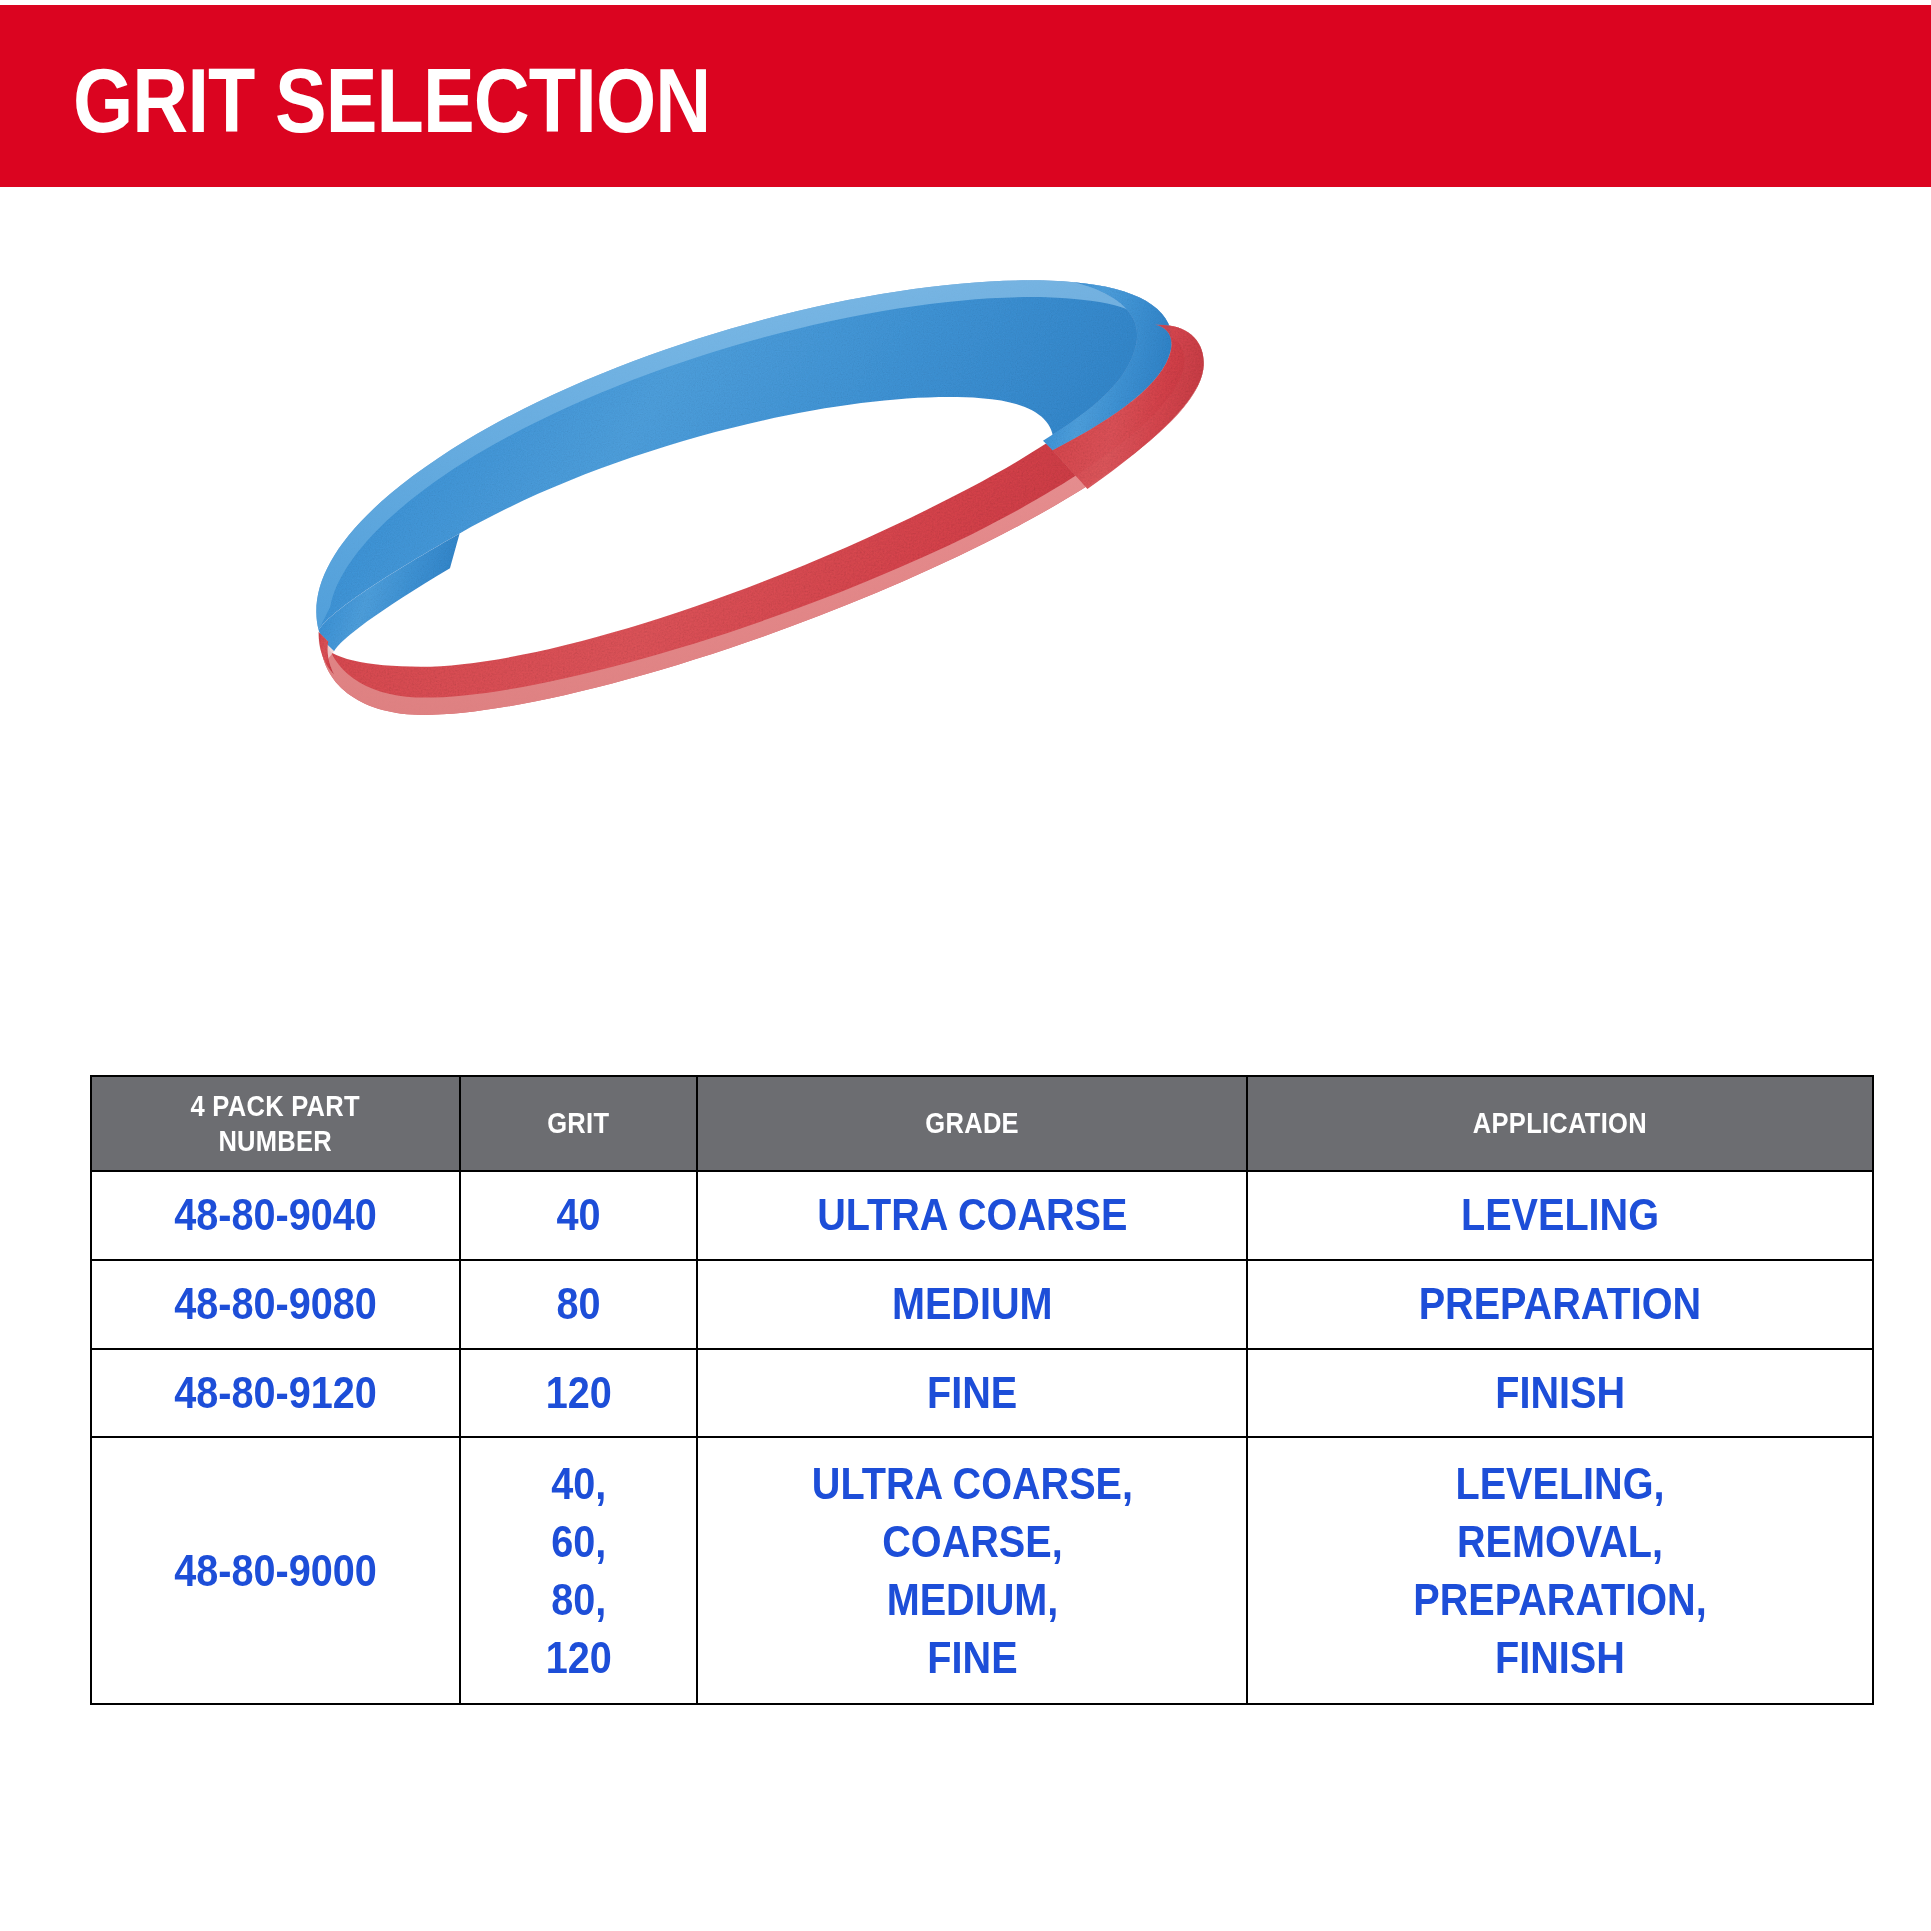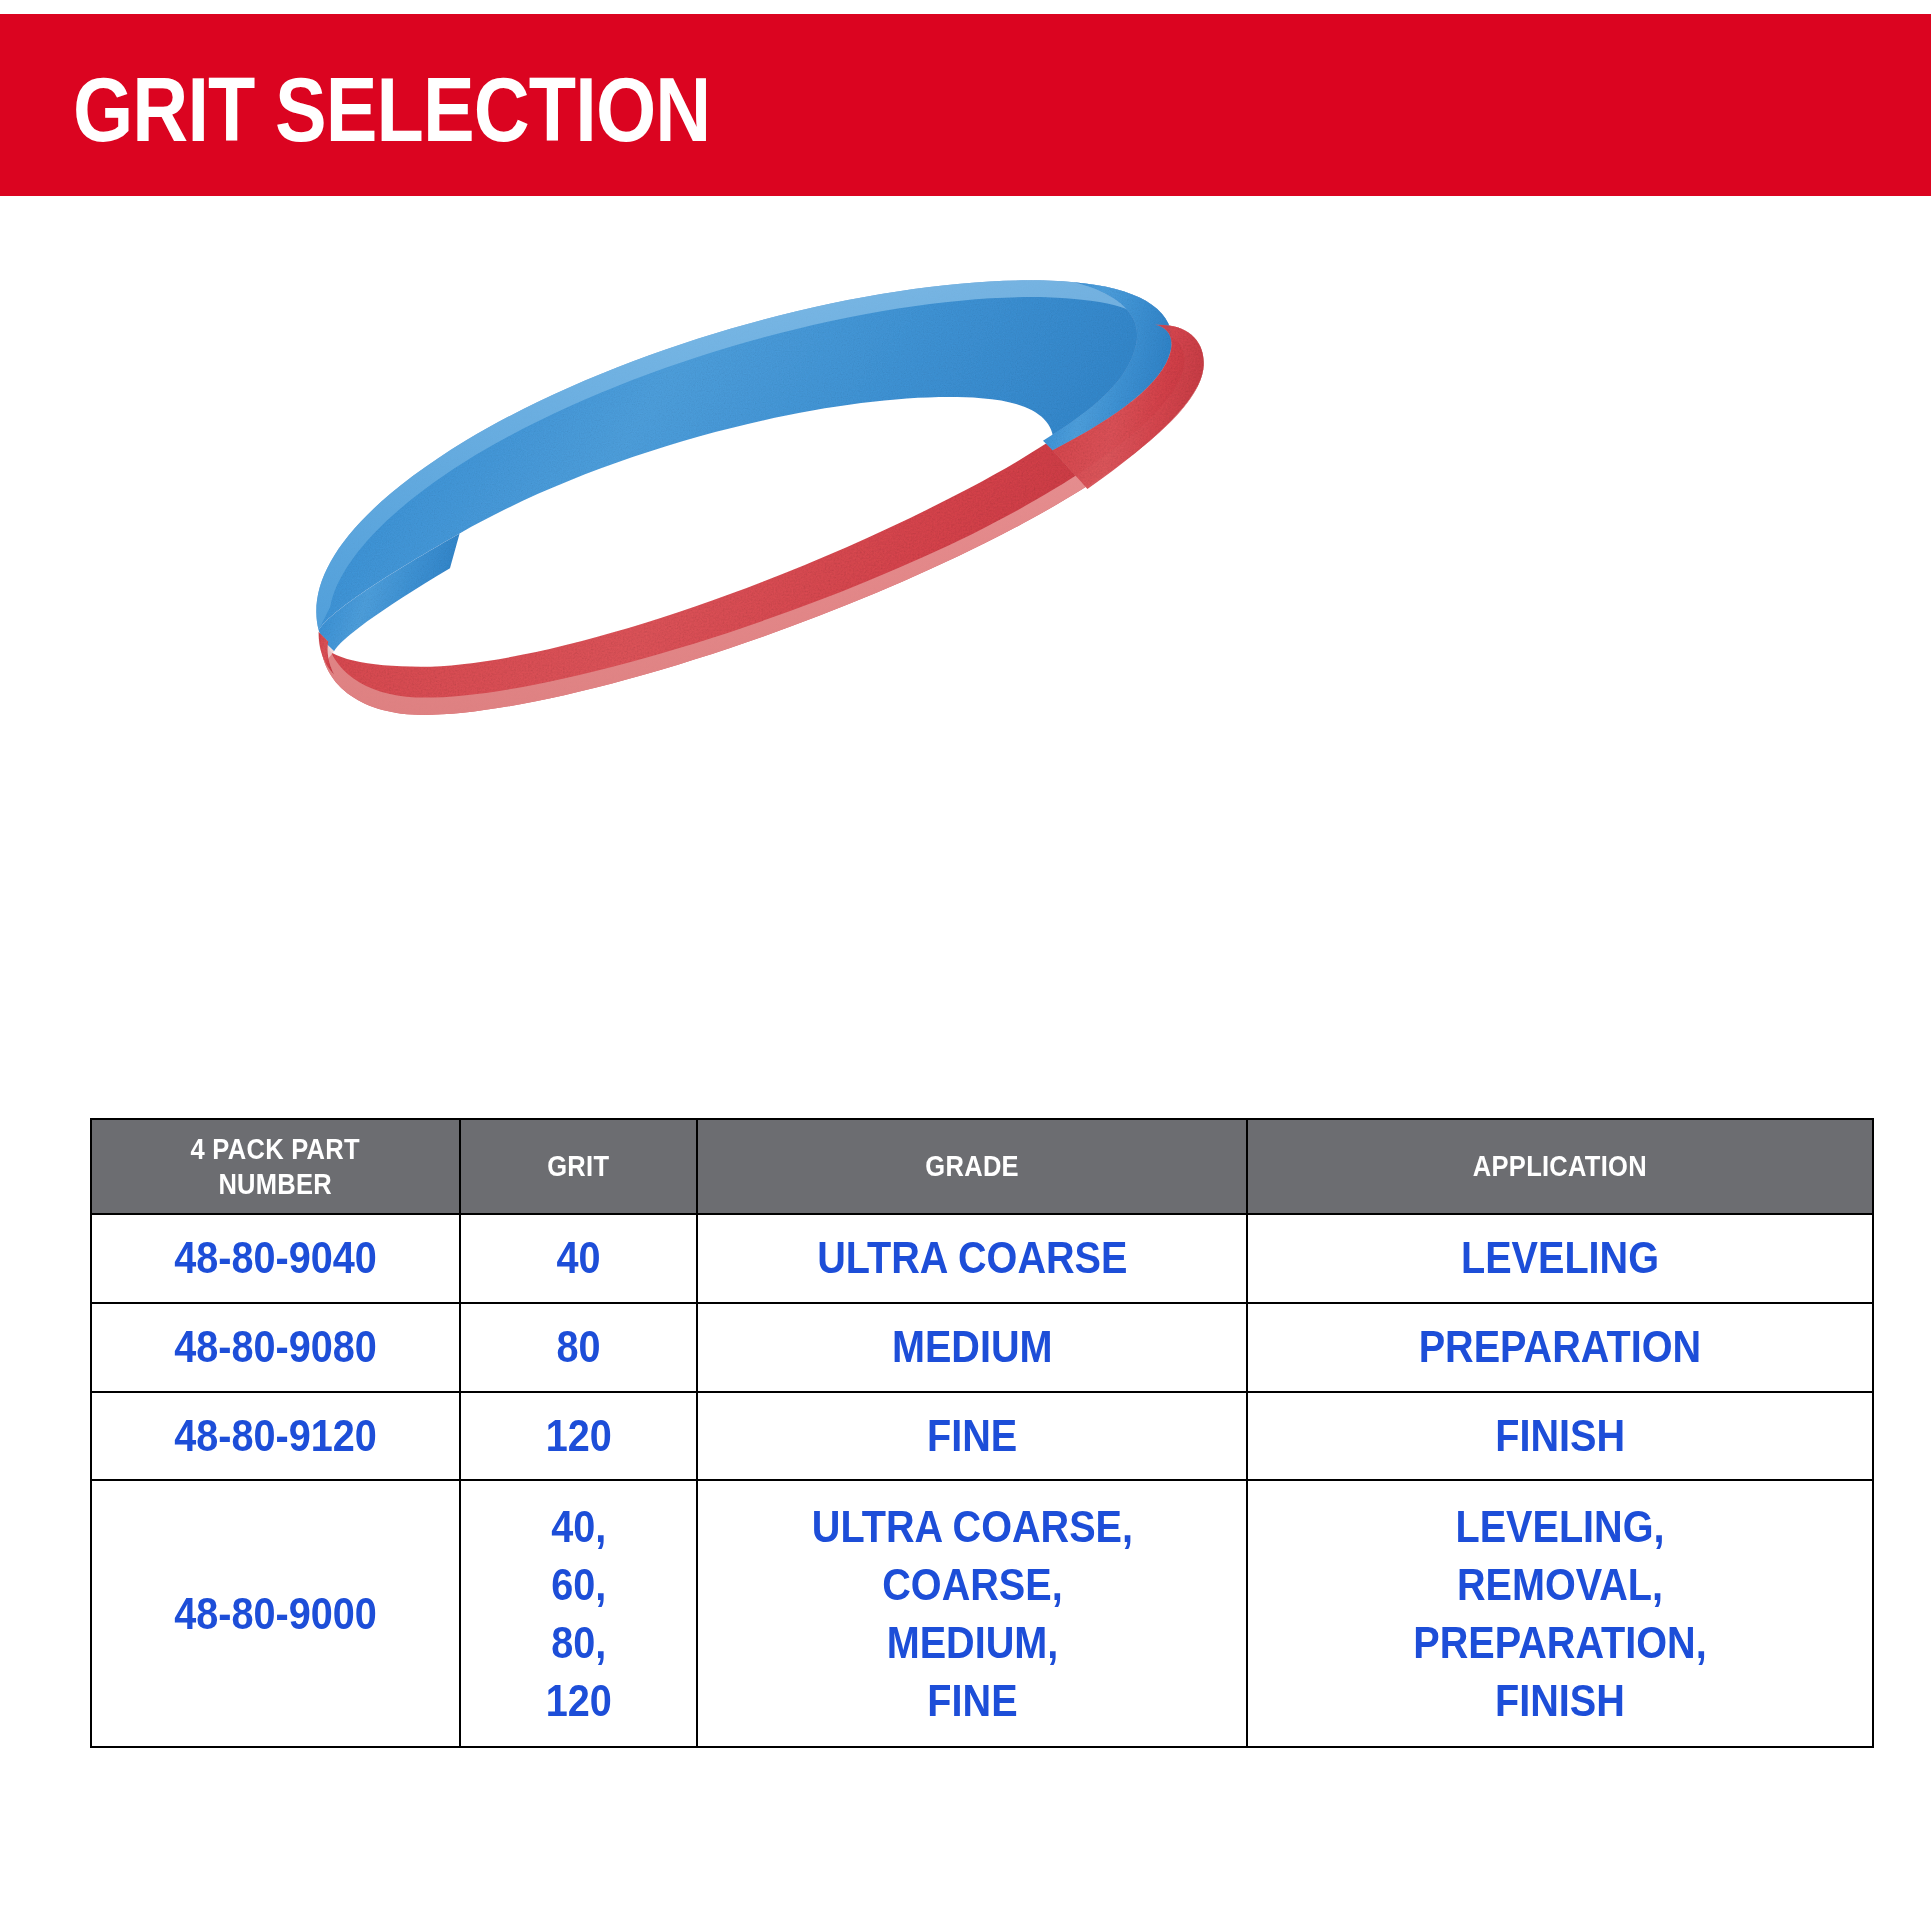--- a/index.html
+++ b/index.html
@@ -12,21 +12,21 @@
     height: 1931px;
     font-family: "Liberation Sans", sans-serif;
     overflow: hidden;
     position: relative;
   }
 
   
   #header-banner {
     position: absolute;
     left: 0;
-    top: 14px;
+    top: 5px;
     width: 1931px;
     height: 182px;
     background: #db0420;
   }
   #page-title {
     position: absolute;
     left: 73px;
     top: 48px;
     font-size: 90px;
     line-height: 97px;
@@ -49,21 +49,21 @@
   #product-figure svg {
     display: block;
     width: 100%;
     height: 100%;
   }
 
   
   #grit-table-wrap {
     position: absolute;
     left: 90px;
-    top: 1118px;
+    top: 1075px;
     width: 1700px;
   }
   table.grit-table {
     border-collapse: collapse;
     width: 1781px;
     table-layout: fixed;
   }
   table.grit-table th,
   table.grit-table td {
     border: 2.9px solid #000000;

